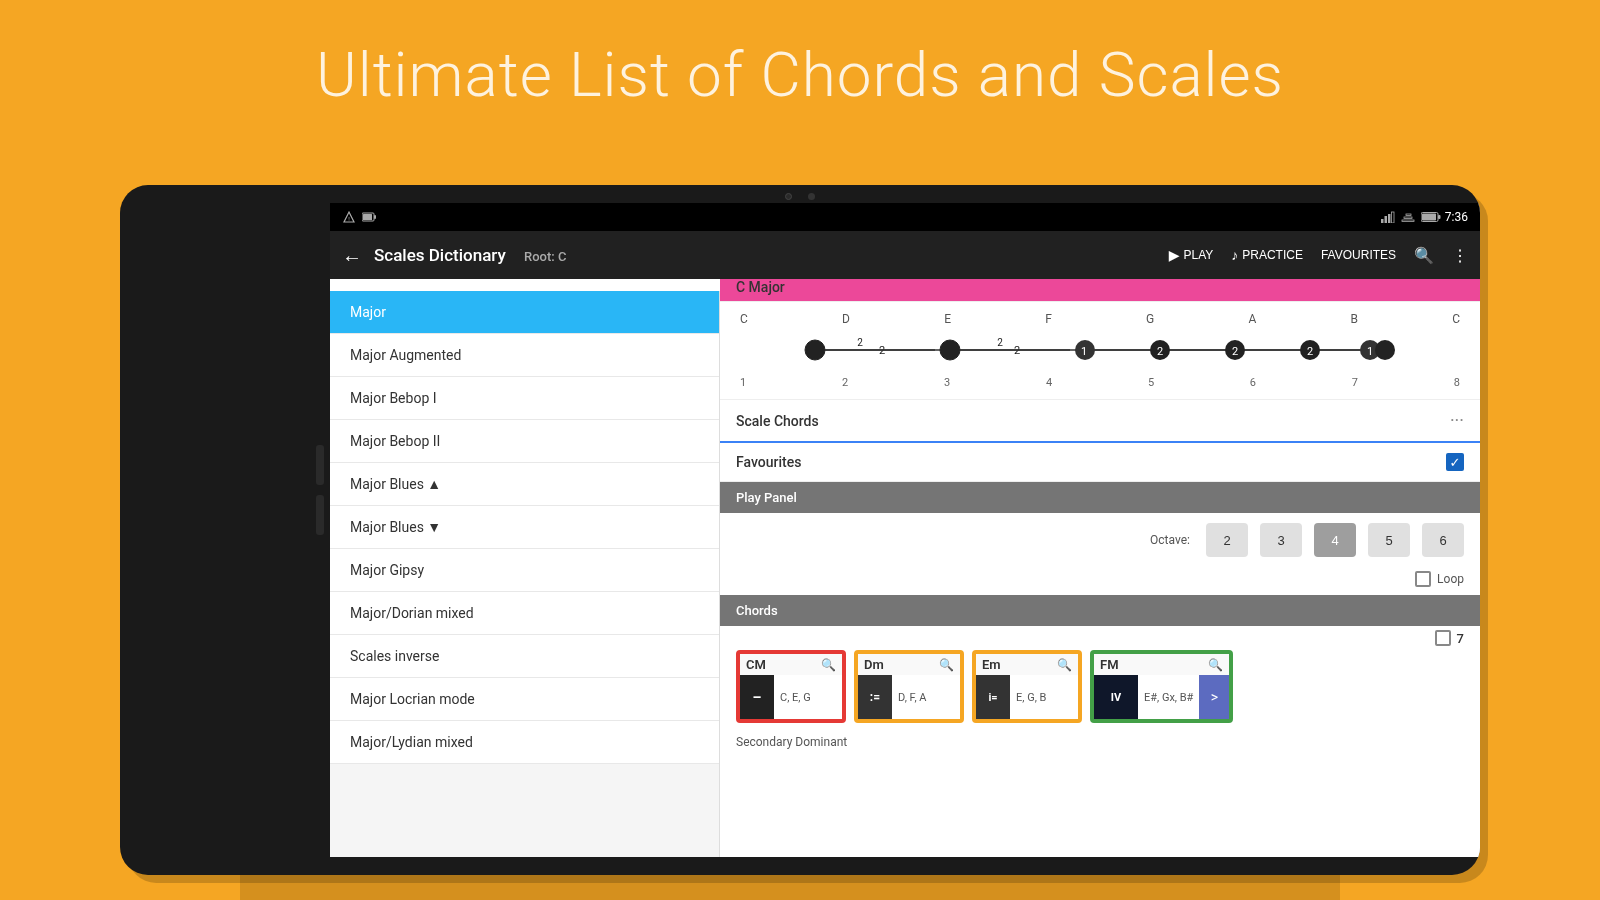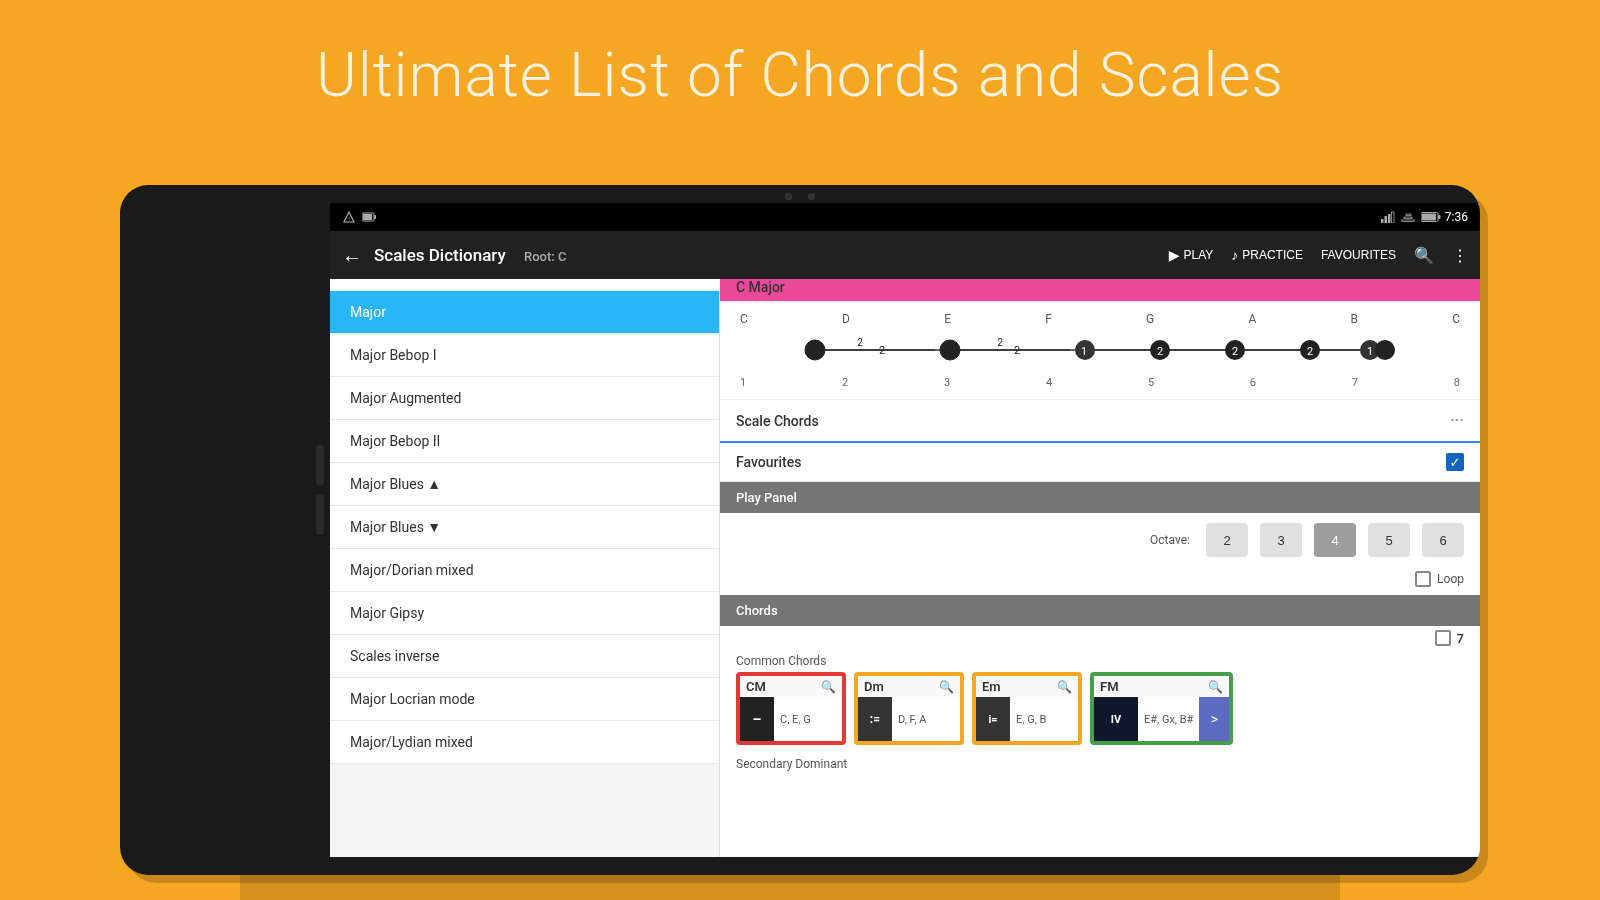--- a/index.html
+++ b/index.html
@@ -540,27 +540,27 @@
         <button class="app-bar-btn">
           <span style="font-size:16px;">⋮</span>
         </button>
       </div>
     </div>
 
     <div class="content-area">
 
       <div class="scales-list">
         <div class="scale-item active">Major</div>
+        <div class="scale-item">Major Augmented</div>
         <div class="scale-item">Major Bebop I</div>
-        <div class="scale-item">Major Augmented</div>
         <div class="scale-item">Major Bebop II</div>
         <div class="scale-item">Major Blues ▲</div>
         <div class="scale-item">Major Blues ▼</div>
+        <div class="scale-item">Major Gipsy</div>
         <div class="scale-item">Major/Dorian mixed</div>
-        <div class="scale-item">Major Gipsy</div>
         <div class="scale-item">Scales inverse</div>
         <div class="scale-item">Major Locrian mode</div>
         <div class="scale-item">Major/Lydian mixed</div>
       </div>
 
       <div class="right-panel">
 
         <div class="scale-header">C Major</div>
 
         <div class="scale-diagram">
@@ -648,21 +648,20 @@
         <div class="loop-row">
           <div class="loop-checkbox"></div>
           <span class="loop-label">Loop</span>
         </div>
 
         <div class="chords-header">Chords</div>
         <div class="chords-count-row">
           <div class="chords-count-checkbox"></div>
           <span class="chords-count-num">7</span>
         </div>
-        <div class="common-chords-label">Common Chords</div>
 
         <div class="chord-cards-row">
 
           <div class="chord-card red-border">
             <div class="chord-card-header">
               <span class="chord-card-name">CM</span>
               <span class="chord-search-icon">🔍</span>
             </div>
             <div class="chord-card-body">
               <div class="chord-card-visual" style="background:#222;">

